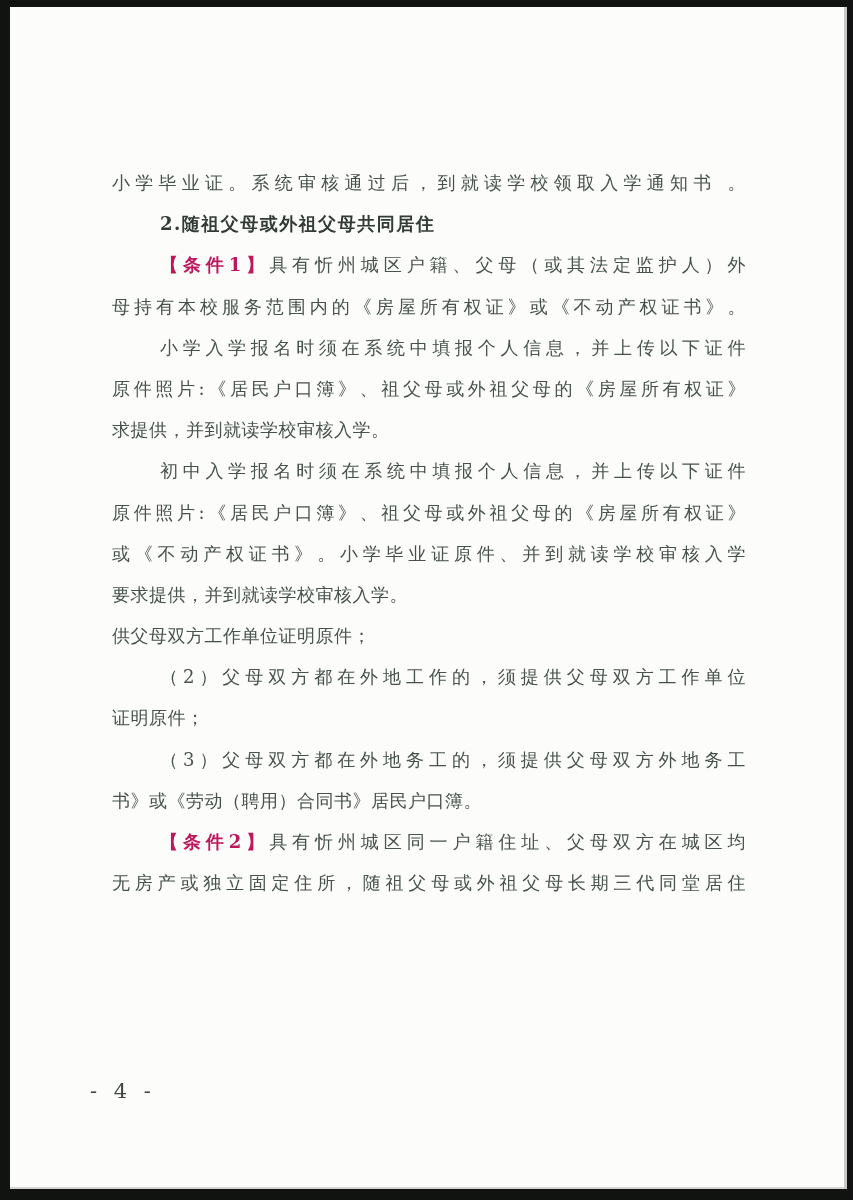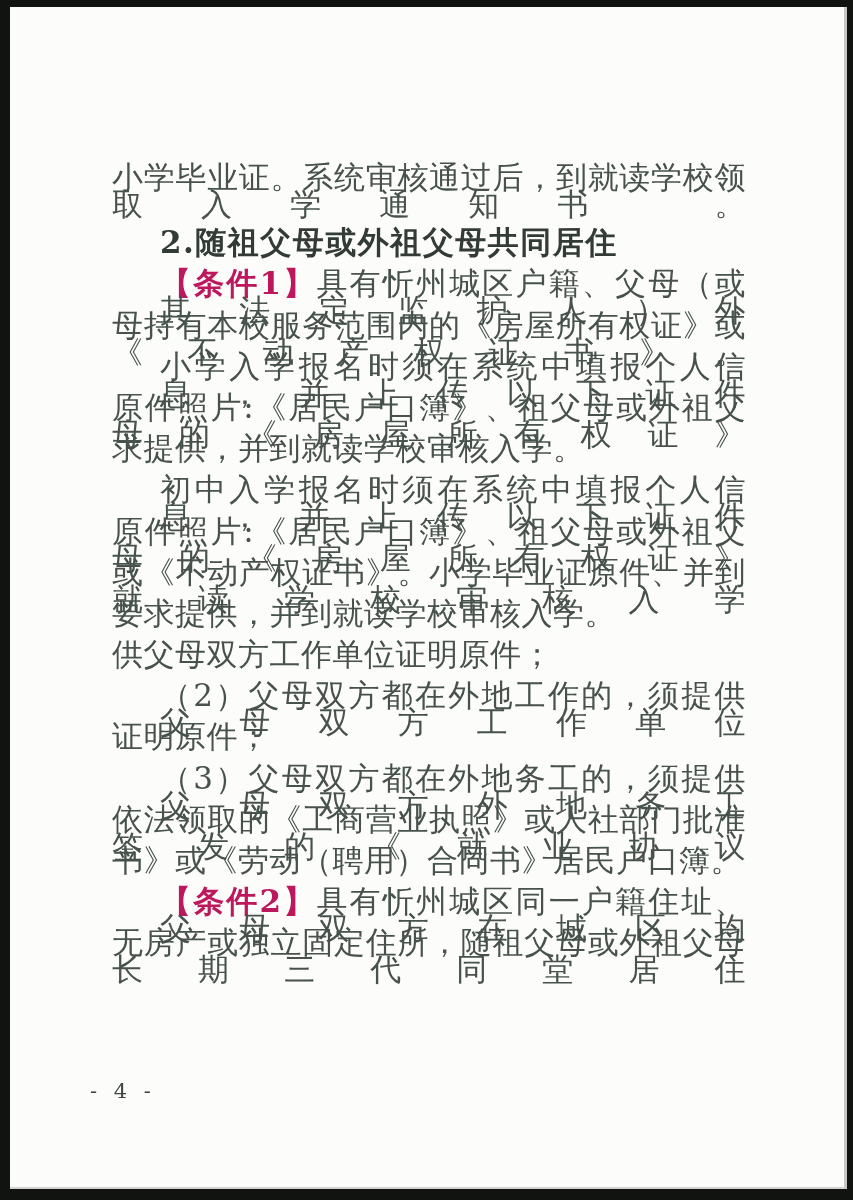--- a/index.html
+++ b/index.html
@@ -29,40 +29,39 @@
     box-shadow: inset -3px 0 0 #c8c8c6, inset 0 -2px 0 #d2d2d0;
   }
   .text-block {
     position: absolute;
     left: 102px;
     top: 157px;
     width: 634px;
   }
   .line {
     height: 41.2px;
-    line-height: 27px;
-    font-size: 31px;
+    line-height: 38px;
+    font-size: 18px;
     letter-spacing: 0.5px;
     color: #47524c;
     white-space: nowrap;
     text-align: left;
   }
   .line.just {
     white-space: normal;
     text-align: justify;
     text-align-last: justify;
   }
   .line.ind {
     padding-left: 48px;
   }
   .line.bold {
     font-weight: bold;
     color: #323b36;
     letter-spacing: 1.5px;
-    margin-top: 24px;
   }
   .bp {
     font-weight: bold;
     color: #be185d;
   }
   .page-number {
     position: absolute;
     left: 80px;
     top: 1072px;
     font-size: 21px;
@@ -84,20 +83,19 @@
         <div class="line just">原件照片:《居民户口簿》、祖父母或外祖父母的《房屋所有权证》</div>
         <div class="line">求提供，并到就读学校审核入学。</div>
         <div class="line just ind">初中入学报名时须在系统中填报个人信息，并上传以下证件</div>
         <div class="line just">原件照片:《居民户口簿》、祖父母或外祖父母的《房屋所有权证》</div>
         <div class="line just">或《不动产权证书》。小学毕业证原件、并到就读学校审核入学</div>
         <div class="line">要求提供，并到就读学校审核入学。</div>
         <div class="line">供父母双方工作单位证明原件；</div>
         <div class="line just ind">（2）父母双方都在外地工作的，须提供父母双方工作单位</div>
         <div class="line">证明原件；</div>
         <div class="line just ind">（3）父母双方都在外地务工的，须提供父母双方外地务工</div>
-        <div class="line just">依法领取的《工商营业执照》或人社部门批准签发的《就业协议</div>
         <div class="line">书》或《劳动（聘用）合同书》居民户口簿。</div>
         <div class="line just ind"><span class="bp">【条件2】</span>具有忻州城区同一户籍住址、父母双方在城区均</div>
         <div class="line just">无房产或独立固定住所，随祖父母或外祖父母长期三代同堂居住</div>
       </div>
     <div class="page-number">- 4 -</div>
   </div>
 </div>
 
 </body></html>

